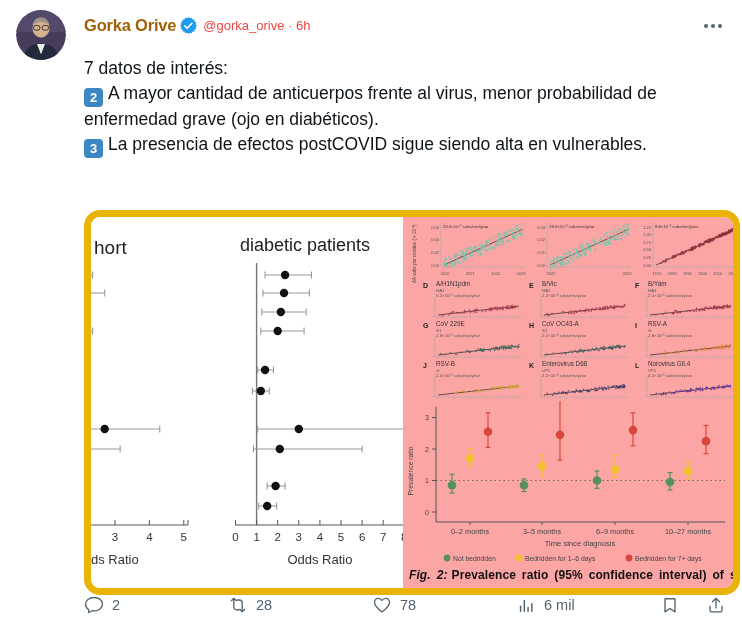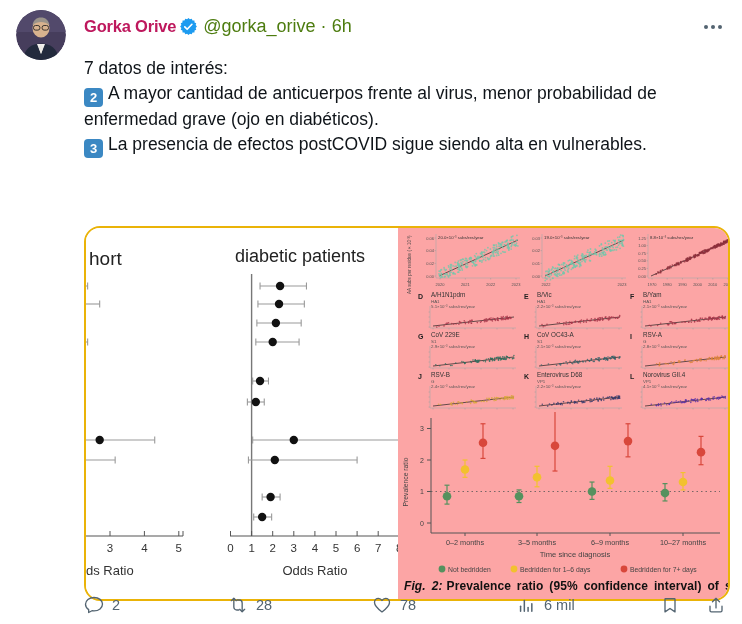--- a/index.html
+++ b/index.html
@@ -2,33 +2,33 @@
 <html><head>
 <meta charset="utf-8">
 <style>
   html,body{margin:0;padding:0;background:#ffffff;width:742px;height:624px;overflow:hidden;
     font-family:"Liberation Sans",sans-serif;-webkit-font-smoothing:antialiased;}
   .stage{position:relative;width:742px;height:624px;background:#fff;}
   
   .header{position:absolute;top:10px;left:16px;right:16px;display:flex;align-items:flex-start;}
   .avatar{width:50px;height:50px;border-radius:50%;overflow:hidden;flex:0 0 50px;cursor:pointer;}
   .headmain{margin-left:18px;flex:1;display:flex;align-items:center;padding-top:6px;}
-  .name{font-size:16.5px;font-weight:700;color:#be185d;letter-spacing:-.2px;cursor:pointer;}
+  .name{font-size:16.5px;font-weight:700;color:#a16207;letter-spacing:-.2px;cursor:pointer;}
   .badge{width:19px;height:19px;margin-left:3px;margin-right:5px;}
-  .handle{font-size:18px;color:#4d7c0f;}
+  .handle{font-size:13px;color:#ef4444;}
   .more{margin-left:auto;display:flex;gap:3px;align-items:center;padding:6px 4px;cursor:pointer;border-radius:14px;}
   .more i{width:4px;height:4px;border-radius:50%;background:#536471;display:block;}
   
   .ttext{position:absolute;top:56px;left:84px;width:604px;font-size:17.5px;line-height:25px;color:#0f1419;}
   .ttext p{margin:0;}
   .keycap{display:inline-flex;align-items:center;justify-content:center;width:19px;height:19px;border-radius:4px;
     background:#3b88c3;color:#fff;font-size:13px;font-weight:700;vertical-align:-3px;margin-right:5px;}
   
-  .card{position:absolute;top:210px;left:84px;width:642px;height:371px;border:2px solid #eab308;border-radius:16px;
-    overflow:hidden;background:#fff;cursor:pointer;margin-top:16px;}
+  .card{position:absolute;top:210px;left:84px;width:642px;height:371px;border:7px solid #eab308;border-radius:16px;
+    overflow:hidden;background:#fff;cursor:pointer;}
   .card .leftfig{position:absolute;left:0;top:0;width:316px;height:371px;background:#fff;}
   .card .rightfig{position:absolute;left:312px;top:0;width:330px;height:371px;background:#fca5a5;}
   .vgrid{position:absolute;left:10px;top:0;width:320px;height:184px;}
   .vlabel{position:absolute;left:-1px;top:6px;height:60px;font-size:4.6px;color:#444;writing-mode:vertical-rl;transform:rotate(180deg);line-height:5px;}
   .vp{position:absolute;}
   .vp svg{position:absolute;left:0;bottom:0;}
   .vp .lt{position:absolute;left:0;top:1px;font-size:7px;font-weight:700;color:#222;}
   .vp .hd{position:absolute;left:13px;top:0;line-height:5px;color:#333;}
   .vp .hd .v{font-size:6.3px;line-height:6.5px;}
   .vp .hd .g{font-size:4.4px;color:#555;}

